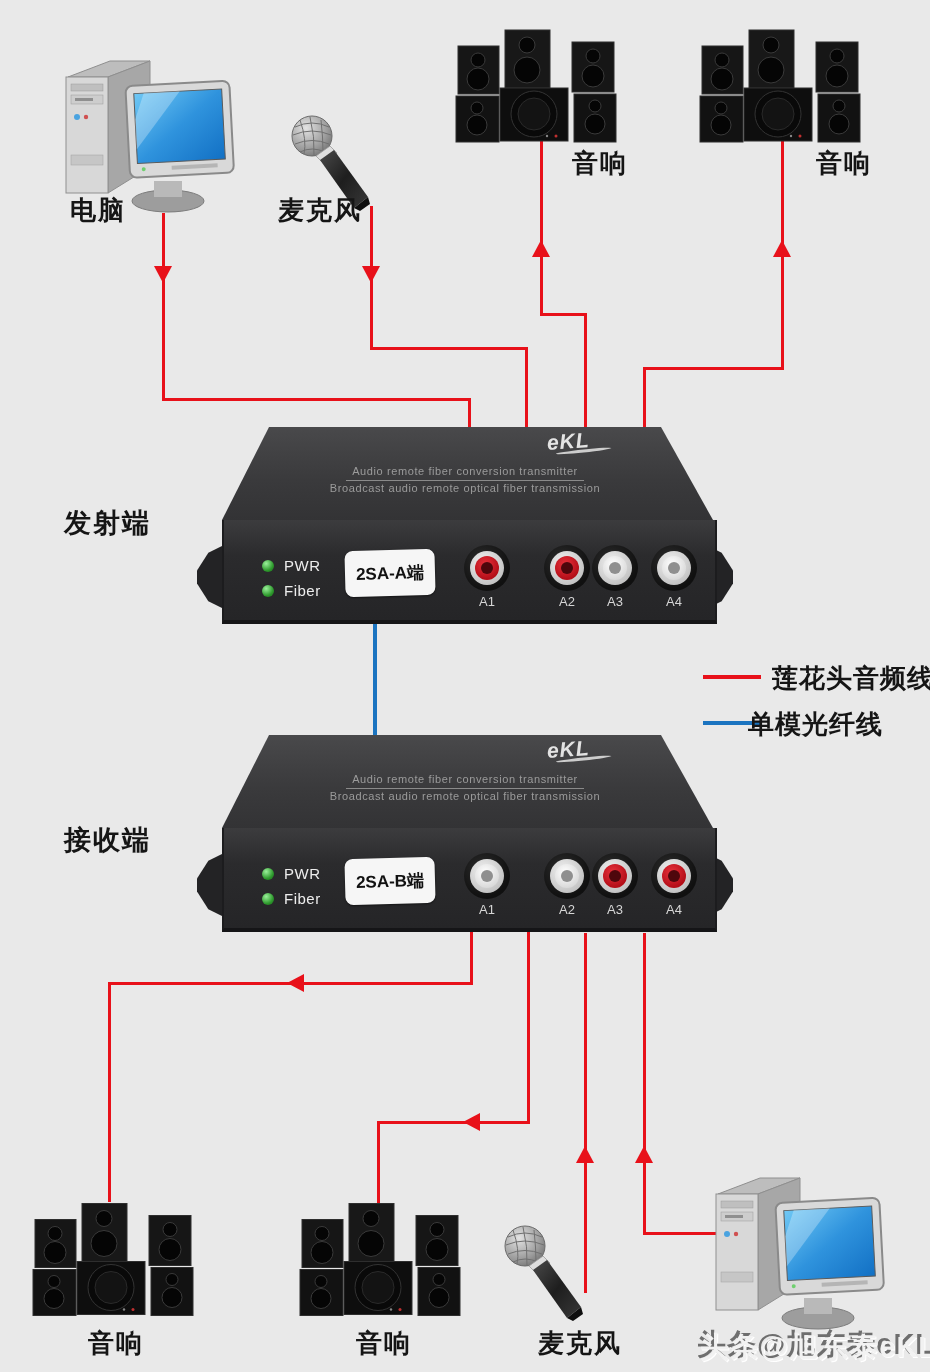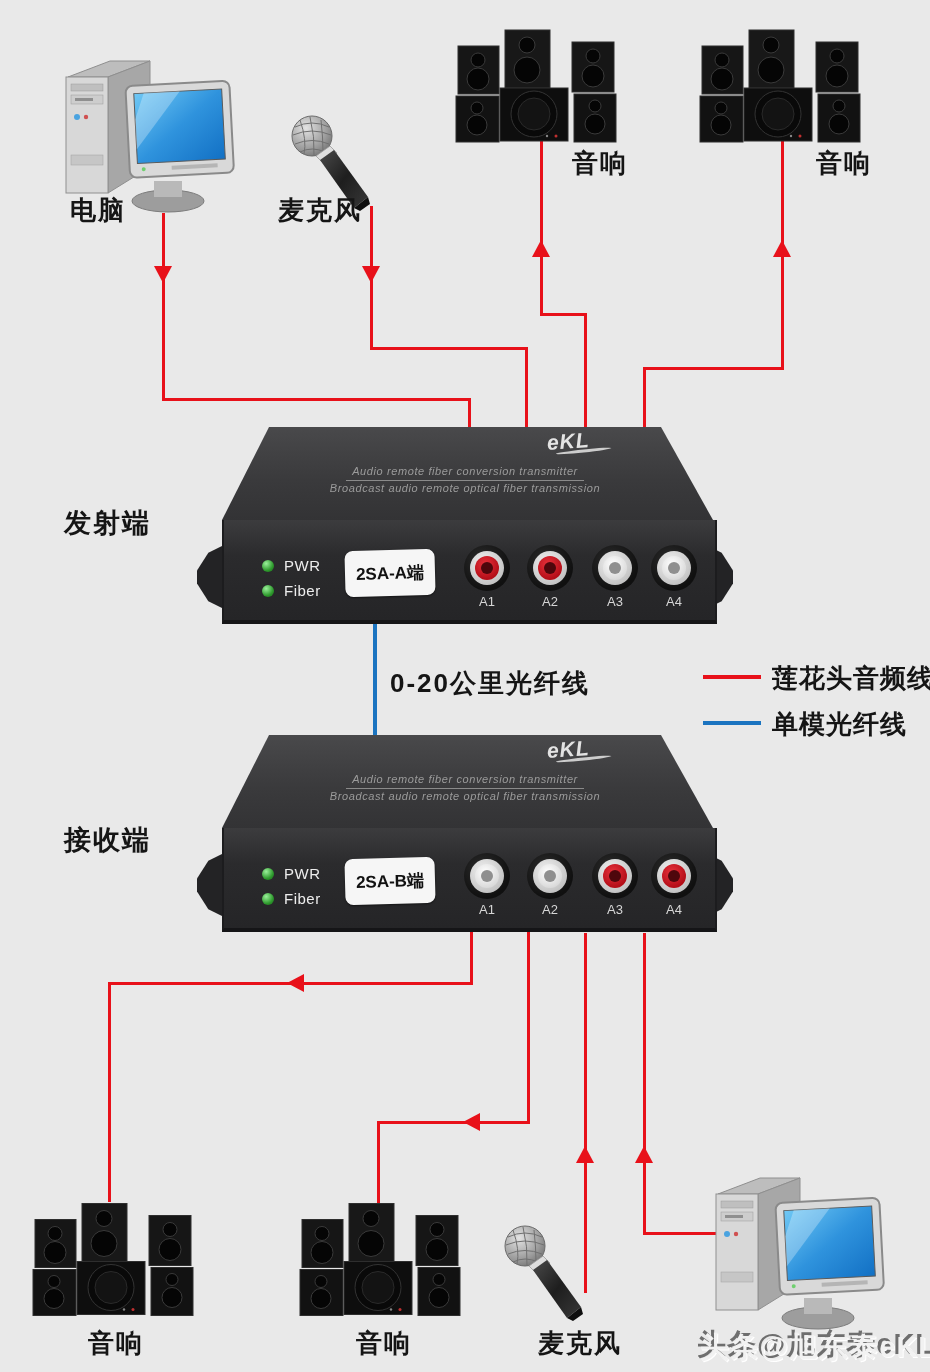--- a/index.html
+++ b/index.html
@@ -33,21 +33,21 @@
   }
   .dev-front{
     position:absolute;left:27px;top:100px;width:491px;height:100px;
     background:linear-gradient(180deg,#3c3c3e 0%,#2b2b2d 35%,#252527 100%);
     border-bottom:4px solid #151517;border-left:2px solid #1c1c1e;border-right:2px solid #1c1c1e;
   }
   .dev-ear{position:absolute;top:125px;width:27px;height:64px;background:#232325;}
   .dev-ear.l{left:2px;clip-path:polygon(100% 0,100% 100%,42% 88%,0 60%,0 40%,42% 12%);}
   .dev-ear.r{left:511px;clip-path:polygon(0 0,0 100%,58% 88%,100% 60%,100% 40%,58% 12%);}
   .dev-print{position:absolute;left:0;top:44px;width:100%;text-align:center;color:#9b9b9b;
-    font-style:italic;font-size:11px;letter-spacing:0.6px;line-height:15px;}
+    font-size:11px;letter-spacing:0.6px;line-height:15px;}
   .dev-print .l1{display:inline-block;padding:0 6px 1px 6px;border-bottom:1px solid #8a8a8a;}
   .dev-logo{position:absolute;left:352px;top:9px;font-size:21px;font-weight:bold;font-style:italic;
     color:#e3e3e3;transform:rotate(-4deg);letter-spacing:1px;}
   .dev-logo:after{content:"";display:block;width:56px;height:3px;background:#cdcdcd;border-radius:50%;
     transform:translate(8px,-3px) rotate(-2deg);}
   .led{position:absolute;width:12px;height:12px;border-radius:50%;
     background:radial-gradient(circle at 35% 30%,#9af09a,var(--led-green,#2f9b2e) 60%,#166016);}
   .led-label{position:absolute;color:#ededed;font-size:15px;letter-spacing:0.5px;}
   .plate{position:absolute;left:148px;top:130px;width:90px;height:46px;background:#f6f6f6;border-radius:8px;
     transform:rotate(-1.5deg);display:flex;align-items:center;justify-content:center;
@@ -56,21 +56,21 @@
     background:radial-gradient(circle at 40% 35%,#2c2c2c,#101010 70%);}
   .jack .ring{position:absolute;left:6px;top:6px;width:34px;height:34px;border-radius:50%;
     background:radial-gradient(circle at 40% 35%,#f2f2f2,#c2c2c2 75%);}
   .jack .core{position:absolute;left:11px;top:11px;width:24px;height:24px;border-radius:50%;}
   .jack.red .core{background:radial-gradient(circle at 42% 35%,#e8323c,#b40e18 70%);}
   .jack.white .core{background:radial-gradient(circle at 42% 35%,#ffffff,#d9d9d9 75%);}
   .jack .hole{position:absolute;left:17px;top:17px;width:12px;height:12px;border-radius:50%;}
   .jack.red .hole{background:#4e070c;}
   .jack.white .hole{background:#8f8f8f;}
   .port-label{position:absolute;top:174px;width:46px;text-align:center;color:#d6d6d6;font-size:13px;}
-  .p1{left:240px}.p2{left:303px}.p3{left:368px}.p4{left:427px}
+  .p1{left:240px}.p2{left:320px}.p3{left:368px}.p4{left:427px}
   svg{position:absolute;display:block;}
 </style>
 </head>
 <body>
 
 <div id="canvas">
 
   <div class="wire" style="left:162px;top:213px;width:3px;height:187px"></div>
   <div class="arrow down" style="left:154px;top:266px"></div>
   <div class="wire" style="left:162px;top:398px;width:309px;height:3px"></div>
@@ -250,25 +250,24 @@
           <div class="core"></div>
           <div class="hole"></div>
         </div>
       <div class="port-label p1" style="top:74px">A1</div>
       <div class="port-label p2" style="top:74px">A2</div>
       <div class="port-label p3" style="top:74px">A3</div>
       <div class="port-label p4" style="top:74px">A4</div>
     </div>
   </div>
 
-  <div class="cn-label" style="left:390px;top:666px">0-20公里光纤线</div>
   <div class="legend-line" style="left:703px;top:675px;background:var(--audio-cable,#e8111a)"></div>
   <div class="legend-text" style="left:772px;top:661px">莲花头音频线</div>
   <div class="legend-line" style="left:703px;top:721px;background:var(--fiber-cable,#1b74c0)"></div>
-  <div class="legend-text" style="left:772px;top:707px">单模光纤线</div>
+  <div class="legend-text" style="left:748px;top:707px">单模光纤线</div>
 
   <div class="cn-label" style="left:64px;top:822px;font-size:27px">接收端</div>
   <div class="device" style="left:195px;top:728px">
     <div class="dev-ear l"></div>
     <div class="dev-ear r"></div>
     <div class="dev-top">
       <div class="dev-logo">eKL</div>
       <div class="dev-print">
         <span class="l1">Audio remote fiber conversion transmitter</span><br>
         <span>Broadcast audio remote optical fiber transmission</span>

